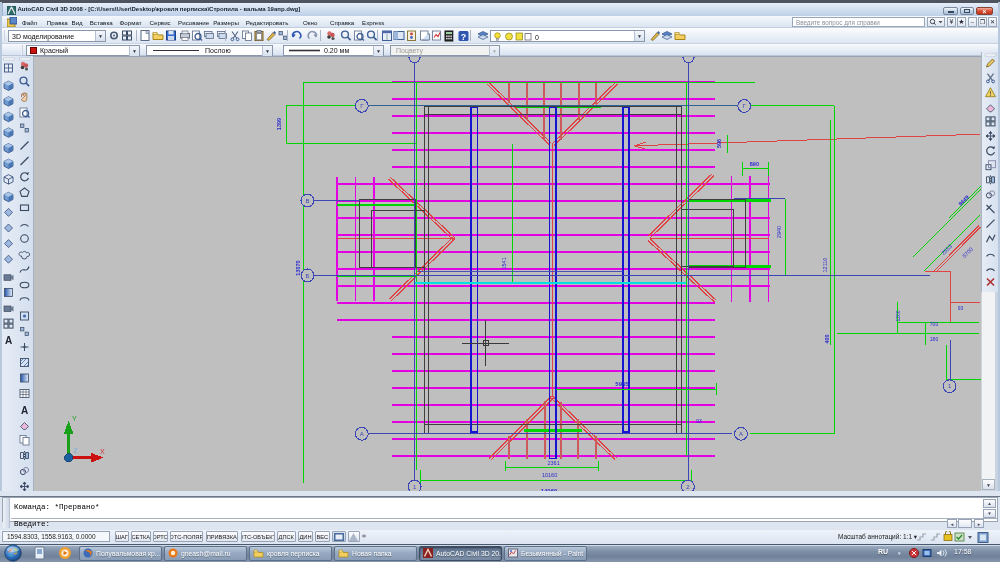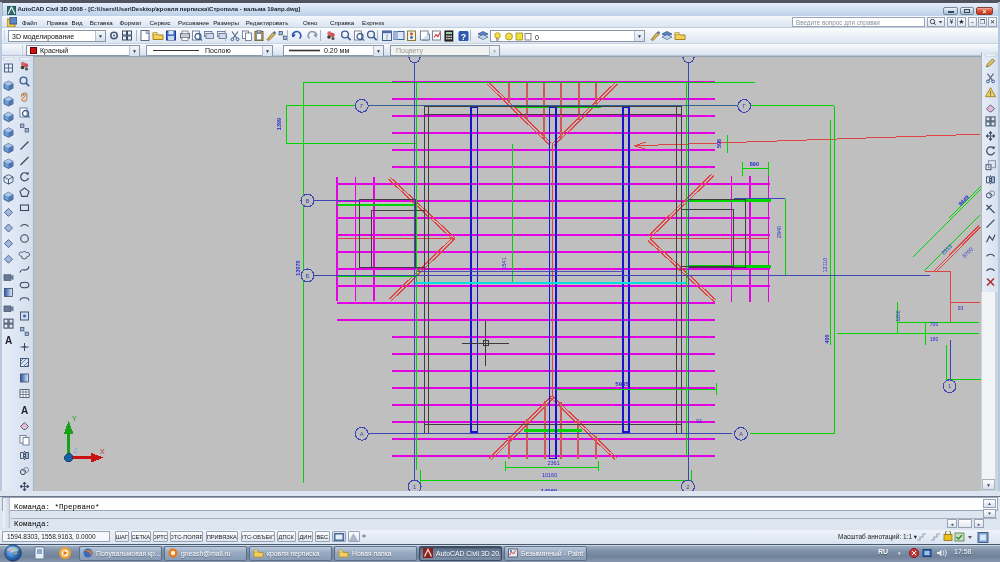--- a/index.html
+++ b/index.html
@@ -688,25 +688,25 @@
         <path d="M2 9.5 A5 5 0 0 1 10 9.5" fill="none" stroke="#3a4a62" stroke-width="1.1"></path>
       </g>
       <g transform="translate(2.5,223.99999999999994)">
         <path d="M2.5 2.5 L9.5 9.5 M9.5 2.5 L2.5 9.5" stroke="#b03030" stroke-width="1.6"></path>
       </g>
     </svg>
     <div class="abs" style="left:998px;top:2px;width:2px;height:541px;background:#b8c9dd"></div>
     <div class="abs" style="left:0;top:2px;width:2px;height:541px;background:#b8c9dd"></div>
     <div class="abs" style="left:0;top:491px;width:1000px;height:39px;background:#dde5f0"></div>
     <div class="abs" style="left:0;top:495.5px;width:1000px;height:1.5px;background:#6b7687"></div>
-    <div class="abs" style="left:2px;top:497px;width:996px;height:14px;background:#fff;border:1px solid #9aa4b4">
+    <div class="abs" style="left:2px;top:497px;width:996px;height:25px;background:#fff;border:1px solid #9aa4b4">
       <div class="abs" style="left:0;top:0;width:7px;height:29.5px;background:linear-gradient(90deg,#eef2f8,#cfd9e7);border-right:1px solid #b6c0d0"></div>
       <div class="abs" style="left:11px;top:4.5px;font-family:'Liberation Mono',monospace;font-size:7.5px;color:#000">Команда: *Прервано*</div>
       <div class="abs" style="left:8px;top:19.5px;width:986px;height:1px;background:#aab2c0"></div>
-      <div class="abs" style="left:11px;top:21.5px;font-family:'Liberation Mono',monospace;font-size:7.5px;color:#000">Команда:</div>
+      <div class="abs" style="left:11px;top:21.5px;font-family:'Liberation Mono',monospace;font-size:7.5px;color:#000">Введите:</div>
       <div class="abs" style="left:980px;top:1px;width:13px;height:9px;background:linear-gradient(#fdfdfe,#d8e0ec);border:1px solid #98a3b5;font-size:4.5px;text-align:center;color:#445;line-height:8px">▲</div>
       <div class="abs" style="left:980px;top:10.5px;width:13px;height:9px;background:linear-gradient(#fdfdfe,#d8e0ec);border:1px solid #98a3b5;font-size:4.5px;text-align:center;color:#445;line-height:8px">▼</div>
       <div class="abs" style="left:944px;top:21px;width:10px;height:9px;background:linear-gradient(#fdfdfe,#d8e0ec);border:1px solid #98a3b5;font-size:5px;text-align:center;color:#445;line-height:8px">◂</div>
       <div class="abs" style="left:955px;top:21px;width:14px;height:9px;background:linear-gradient(#fdfdfe,#e2e8f2);border:1px solid #98a3b5"></div>
       <div class="abs" style="left:971px;top:21px;width:10px;height:9px;background:linear-gradient(#fdfdfe,#d8e0ec);border:1px solid #98a3b5;font-size:5px;text-align:center;color:#445;line-height:8px">▸</div>
     </div>
     <div class="abs" style="left:0;top:529.5px;width:1000px;height:14px;background:linear-gradient(#eef3fa,#dbe4f1)"></div>
     <div class="abs" style="left:2px;top:531px;width:108px;height:11px;background:#f4f7fb;border:1px solid #98a3b5;font-size:6.5px;color:#222;line-height:10px;padding-left:4px">1594.8303, 1558.9163, 0.0000</div>
     <div class="tbtn" style="left:114.5px;top:531px;width:14.5px">ШАГ</div>
     <div class="tbtn" style="left:131px;top:531px;width:19.5px">СЕТКА</div>

